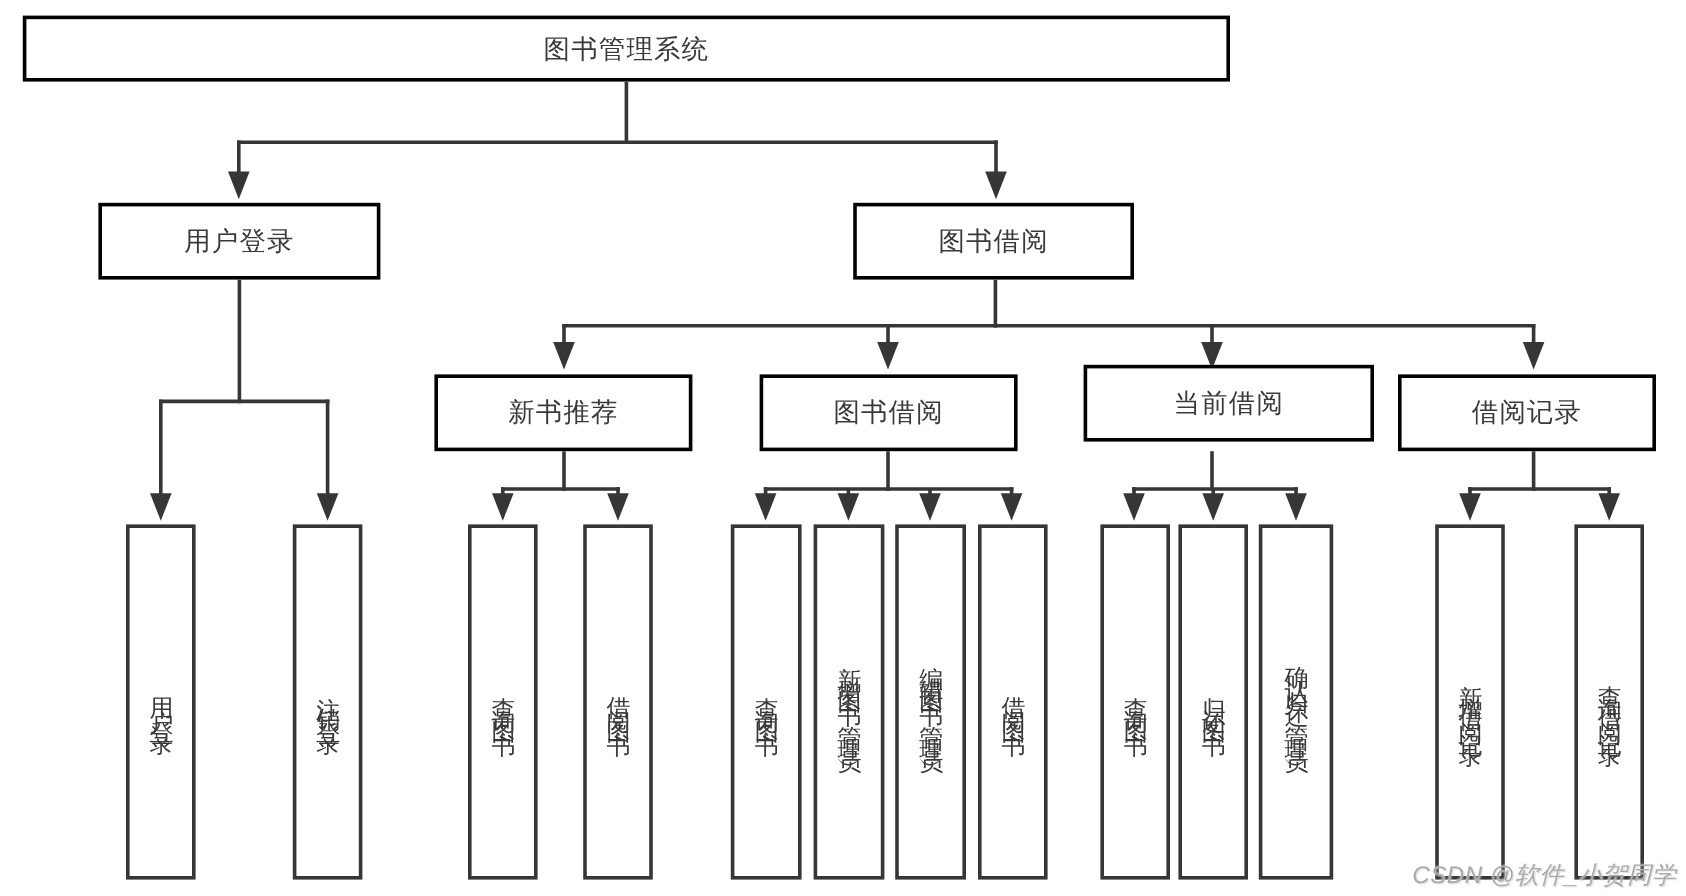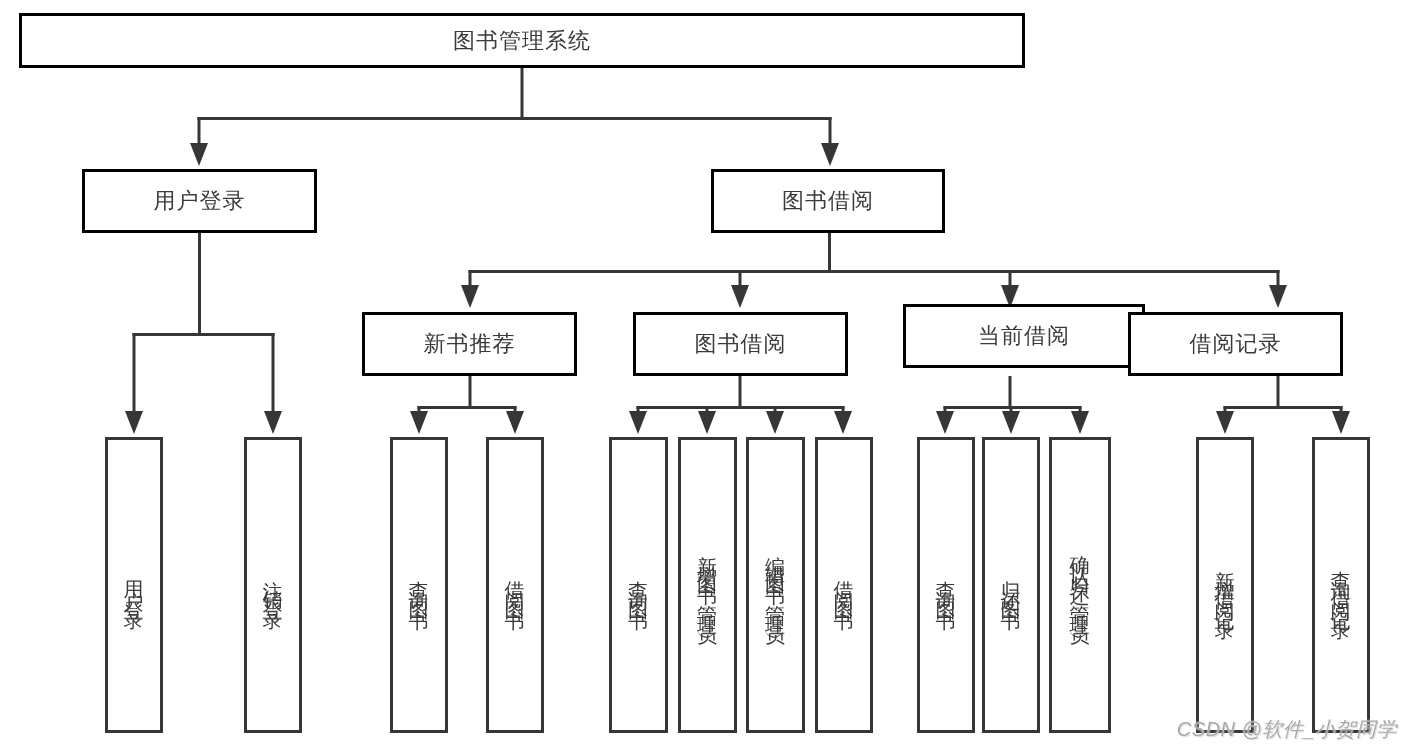--- a/index.html
+++ b/index.html
@@ -112,21 +112,21 @@
 
   <div class="hbox" style="left:362px; top:312px; width:215px; height:64px;">
     <span>新书推荐</span>
   </div>
   <div class="hbox" style="left:633px; top:312px; width:215px; height:64px;align-items:center;">
     <span>图书借阅</span>
   </div>
   <div class="hbox" style="left:903px; top:304px; width:242px; height:64px;text-align:center;">
     <span>当前借阅</span>
   </div>
-  <div class="hbox" style="left:1128px; top:312px; width:215px; height:64px;">
+  <div class="hbox" style="left:1165px; top:312px; width:215px; height:64px;">
     <span>借阅记录</span>
   </div>
 
   <div class="vbox" style="left:105px; width:58px;">
     <span class="vlabel">用户登录</span>
   </div>
   <div class="vbox" style="left:244px; width:58px;">
     <span class="vlabel">注销登录</span>
   </div>
 

